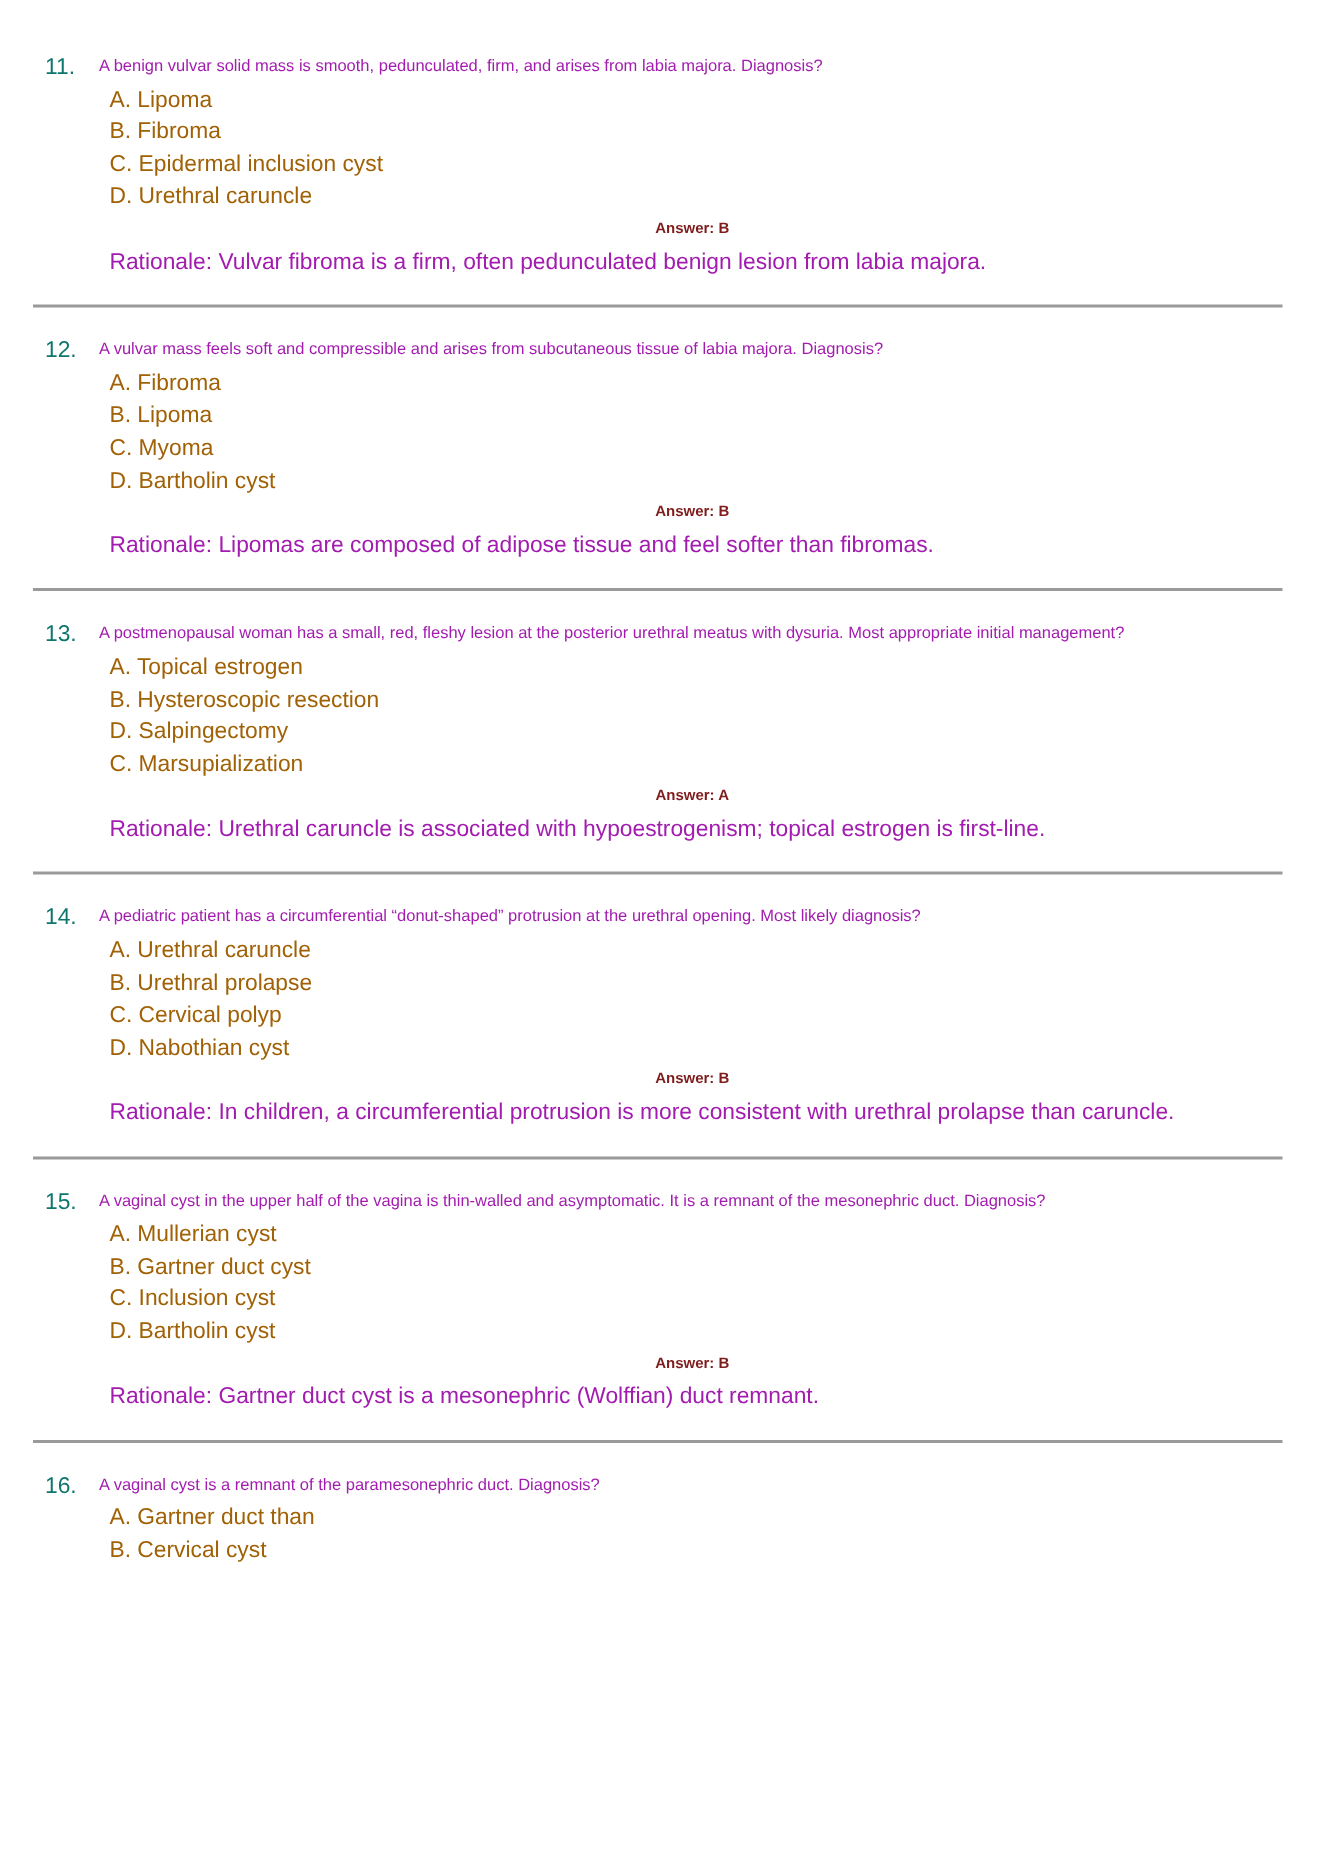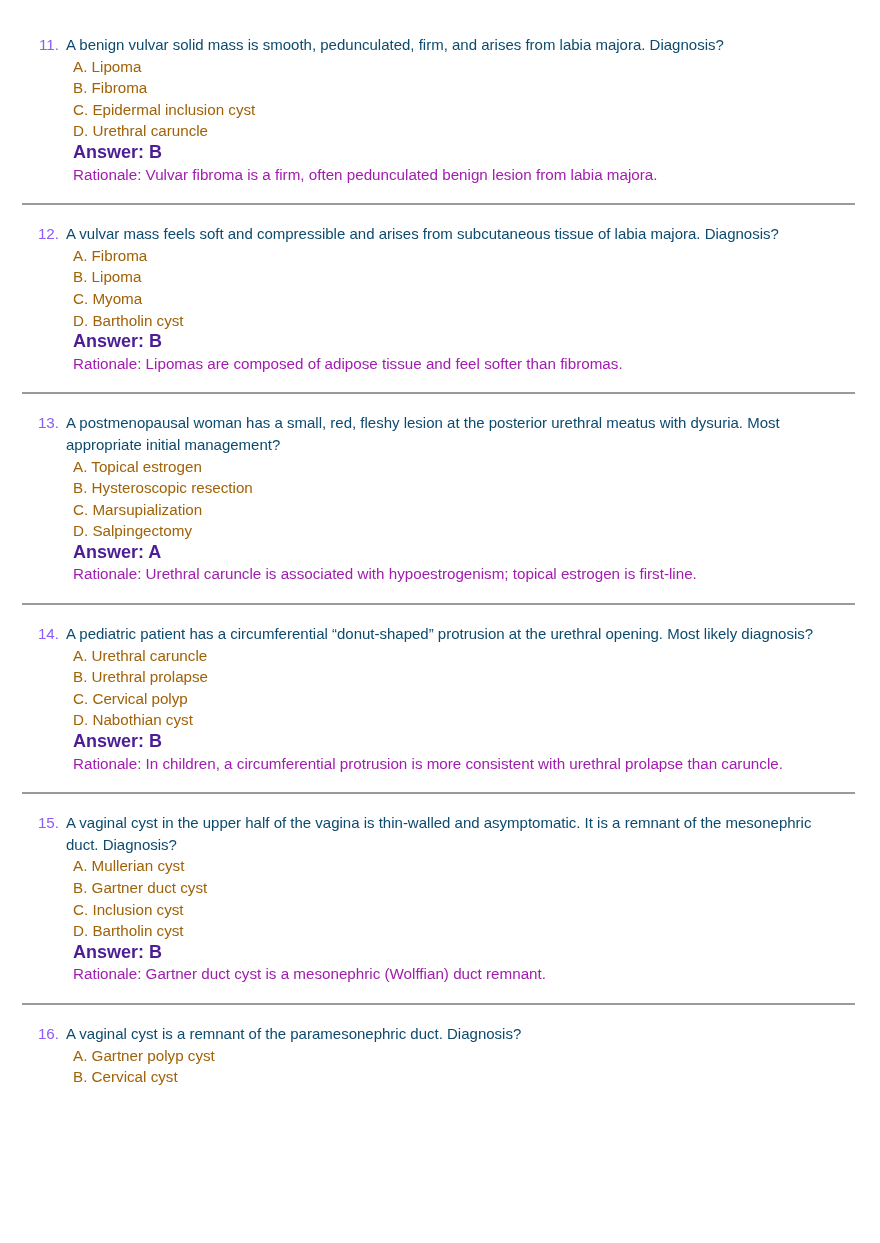--- a/index.html
+++ b/index.html
@@ -26,49 +26,49 @@
   .qblock {
     position: relative;
   }
   .qrow {
     display: flex;
     align-items: flex-start;
   }
   .qnum {
     flex: 0 0 auto;
     width: 29px;
-    text-align: right;
     font-size: 15.2px;
     line-height: 21.6px;
-    color: #8b5cf6;
+    color: #0f766e;
     white-space: nowrap;
   }
   .qstem {
     flex: 1 1 auto;
     padding-left: 7px;
-    font-size: 15px;
+    font-size: 11px;
     line-height: 21.6px;
-    color: #0c4a6e;
+    color: #a21caf;
     max-width: 779px;
   }
   .qbody {
     padding-left: 43px;
   }
   .opt {
     font-size: 15.2px;
     line-height: 21.6px;
     color: #a16207;
     white-space: nowrap;
   }
   .answer {
-    font-size: 18px;
+    font-size: 10px;
     line-height: 21.6px;
     font-weight: bold;
-    color: #4c1d95;
+    color: #7f1d1d;
     white-space: nowrap;
+    text-align: center;
   }
   .rationale {
     font-size: 15.2px;
     line-height: 21.6px;
     color: #a21caf;
   }
   .divider {
     border: 0;
     border-top: 2px solid #9a9a9a;
     margin: 0;
@@ -124,22 +124,22 @@
   </div>
 
   <div class="qblock">
     <div class="qrow">
       <div class="qnum">13.</div>
       <div class="qstem">A postmenopausal woman has a small, red, fleshy lesion at the posterior urethral meatus with dysuria. Most appropriate initial management?</div>
     </div>
     <div class="qbody">
       <div class="opt">A. Topical estrogen</div>
       <div class="opt">B. Hysteroscopic resection</div>
+      <div class="opt">D. Salpingectomy</div>
       <div class="opt">C. Marsupialization</div>
-      <div class="opt">D. Salpingectomy</div>
       <div class="answer">Answer: A</div>
       <div class="rationale">Rationale: Urethral caruncle is associated with hypoestrogenism; topical estrogen is first-line.</div>
     </div>
   </div>
 
   <div class="sep-wrap">
     <hr class="divider">
   </div>
 
   <div class="qblock">
@@ -179,18 +179,18 @@
   <div class="sep-wrap">
     <hr class="divider">
   </div>
 
   <div class="qblock">
     <div class="qrow">
       <div class="qnum">16.</div>
       <div class="qstem">A vaginal cyst is a remnant of the paramesonephric duct. Diagnosis?</div>
     </div>
     <div class="qbody">
-      <div class="opt">A. Gartner polyp cyst</div>
+      <div class="opt">A. Gartner duct than</div>
       <div class="opt">B. Cervical cyst</div>
     </div>
   </div>
 
 </div>
 
 </body></html>

